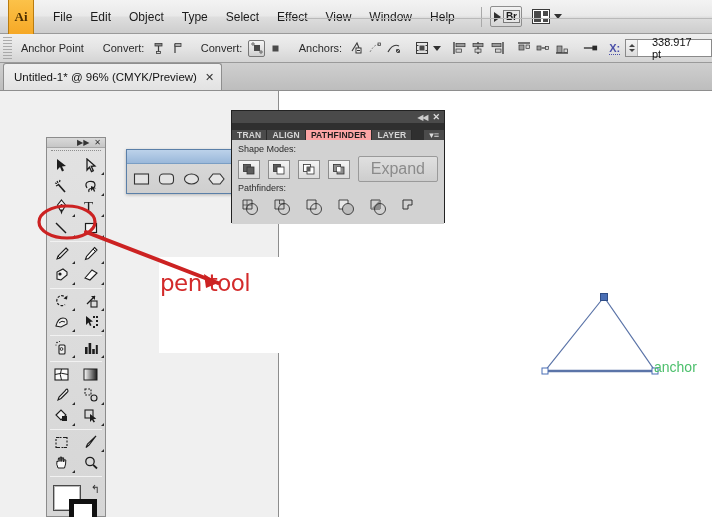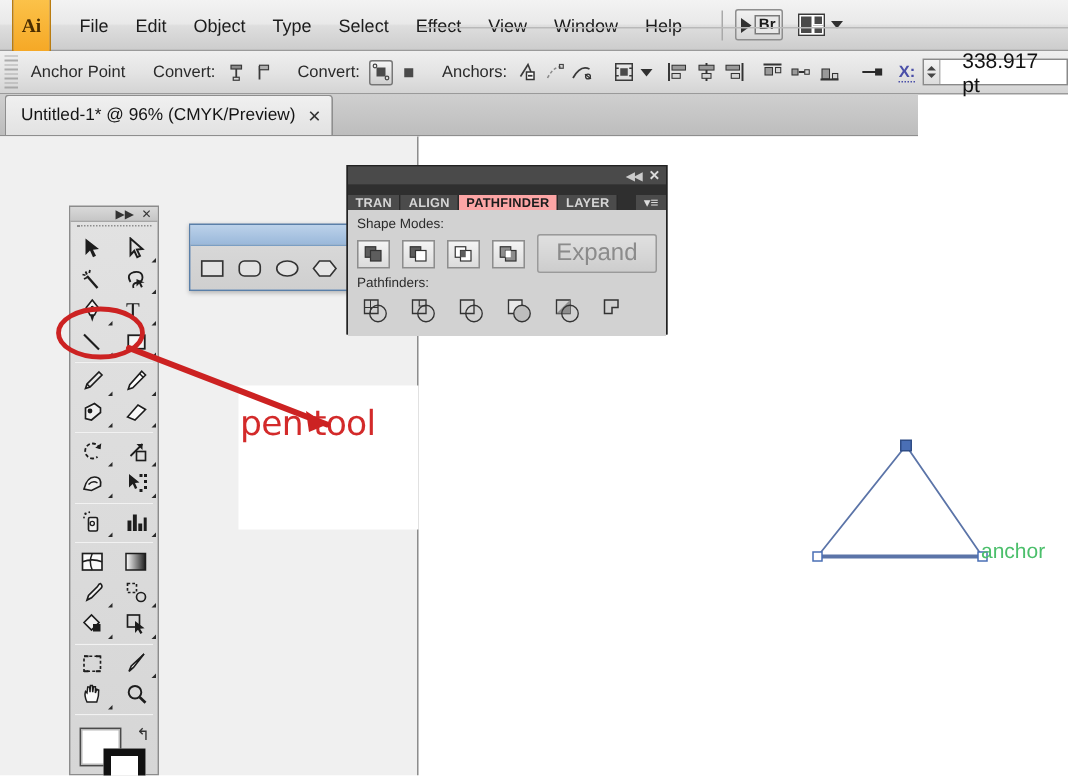--- a/index.html
+++ b/index.html
@@ -68,26 +68,26 @@
   .cb-icon.boxed { border:1px solid #777; background:linear-gradient(to bottom,#f6f6f6,#cfcfcf); border-radius:2px; }
   .cb-gap { width:9px; }
   #x-field {
     display:flex; align-items:center; border:1px solid #8a8a8a; background:#fff;
     height:18px; margin-left:3px;
   }
   #x-stepper { display:flex; flex-direction:column; justify-content:center; width:12px; height:16px;
     border-right:1px solid #b5b5b5; background:linear-gradient(to bottom,#f4f4f4,#dcdcdc); align-items:center; gap:2px; }
   #x-stepper .up { width:0;height:0;border-bottom:3px solid #444;border-left:3px solid transparent;border-right:3px solid transparent; }
   #x-stepper .dn { width:0;height:0;border-top:3px solid #444;border-left:3px solid transparent;border-right:3px solid transparent; }
-  #x-value { padding:0 8px 0 14px; font-size:14px; color:#111; }
+  #x-value { padding:0 8px 0 14px; font-size:11px; color:#111; }
   #x-label { color:#4a4fa8; font-weight:bold; font-size:11px; border-bottom:1px dotted #4a4fa8; margin-right:2px; }
 
   
   #tabbar {
-    position:absolute; left:0; top:63px; width:612px; height:28px;
+    position:absolute; left:0; top:63px; width:712px; height:28px;
     background:linear-gradient(to bottom,#cfcfcf,#bdbdbd);
     border-bottom:1px solid #8e8e8e;
     display:flex; align-items:flex-start;
   }
   #doc-tab {
     height:27px; display:flex; align-items:center;
     background:linear-gradient(to bottom,#f0f0f0,#e2e2e2);
     border:1px solid #8e8e8e; border-bottom:none;
     border-radius:3px 3px 0 0;
     padding:0 7px 0 10px; margin-left:3px;

